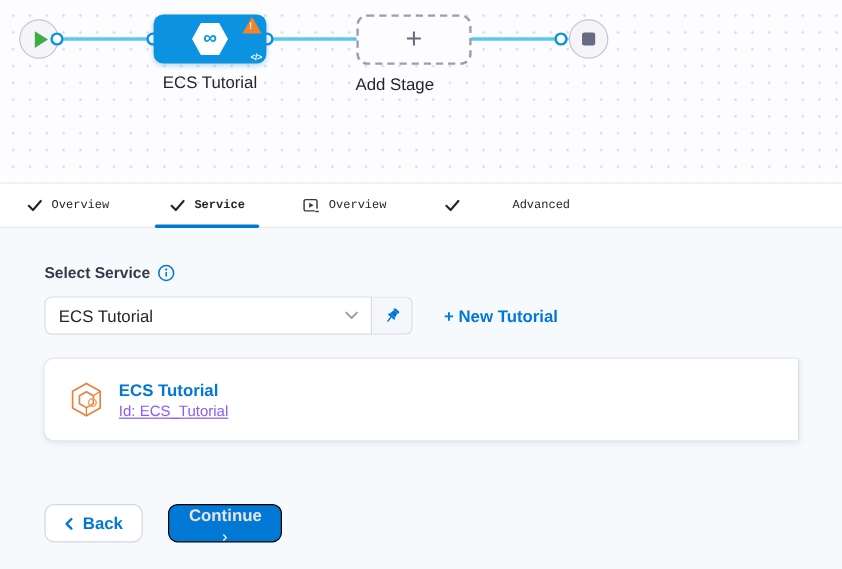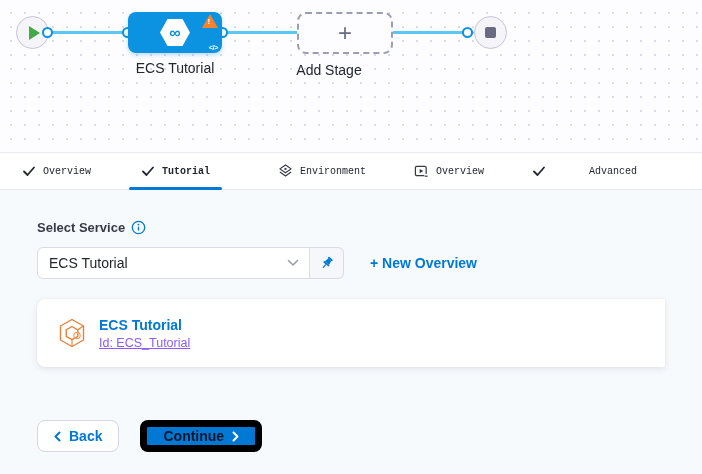--- a/index.html
+++ b/index.html
@@ -78,21 +78,21 @@
     box-shadow:0 2px 6px rgba(40,41,61,.10), 0 0 1px rgba(40,41,61,.10);
     display:flex; align-items:center; padding-left:21px; gap:13px; }
   .card-title { font-size:14px; font-weight:bold; color:#0278d5; cursor:pointer; }
   .card-id { font-size:12.5px; color:#8b5cf6; margin-top:3px;text-decoration:underline; }
 
   .footer { margin-top:53px; display:flex; align-items:center; gap:21px; }
   .btn { height:32px; display:flex; align-items:center; gap:8px; padding:0 16px;
     border-radius:8px; font-size:14px; font-weight:bold; cursor:pointer;
     font-family:"Liberation Sans", sans-serif; }
   .btn-back { background:#fff; border:1px solid #d4d7e0; color:#0278d5; }
-  .btn-continue { background:#0278d5; border:7px solid #000000; color:#0f172a; }
+  .btn-continue { background:#0278d5; border:1px solid #000000; color:#e5e5e5;flex-direction:column; }
 </style>
 </head>
 <body>
 
 <div class="canvas">
   <div class="flow-line"></div>
 
   <div class="node-circle start-node">
     <div class="play-tri"></div>
   </div>
@@ -127,29 +127,21 @@
   <div class="tab">
     <svg width="14" height="14" viewBox="0 0 14 14">
         <polyline points="2,7.5 5.5,11 12,3.5" fill="none" stroke="#22272e" stroke-width="1.8" stroke-linecap="round" stroke-linejoin="round"></polyline>
       </svg>
     <span>Overview</span>
   </div>
   <div class="tab active t-service">
     <svg width="14" height="14" viewBox="0 0 14 14">
         <polyline points="2,7.5 5.5,11 12,3.5" fill="none" stroke="#22272e" stroke-width="1.8" stroke-linecap="round" stroke-linejoin="round"></polyline>
       </svg>
-    <span>Tutorial</span>
-  </div>
-  <div class="tab t-env">
-    <svg width="15" height="15" viewBox="0 0 16 16">
-        <path d="M8 1 L14 5.2 L8 9.4 L2 5.2 Z" fill="none" stroke="#383946" stroke-width="1.3" stroke-linejoin="round"></path>
-        <path d="M2 8.6 L8 12.8 L14 8.6" fill="none" stroke="#383946" stroke-width="1.3" stroke-linejoin="round"></path>
-        <path d="M8 4 L9.8 5.2 L8 6.4 L6.2 5.2 Z" fill="#383946"></path>
-      </svg>
-    <span>Environment</span>
+    <span>Service</span>
   </div>
   <div class="tab t-exec">
     <svg width="15" height="15" viewBox="0 0 16 16">
         <rect x="1.5" y="2.5" width="11.5" height="10" rx="1.5" fill="none" stroke="#383946" stroke-width="1.3"></rect>
         <path d="M6 5.2 L10 7.5 L6 9.8 Z" fill="#383946"></path>
         <rect x="11" y="10.5" width="3.5" height="3.5" fill="#fff"></rect>
         <path d="M11.5 13 h3" stroke="#383946" stroke-width="1.3"></path>
       </svg>
     <span>Overview</span>
   </div>
@@ -182,21 +174,21 @@
     <div class="pin-btn">
       <svg width="16" height="16" viewBox="0 0 16 16">
           <g transform="rotate(40 8 8)">
             <rect x="5.2" y="1.8" width="5.6" height="2" rx="1" fill="#0278d5"></rect>
             <path d="M6 3.8 h4 l.8 4.2 h-5.6 Z" fill="#0278d5"></path>
             <rect x="4.4" y="8" width="7.2" height="1.8" rx=".9" fill="#0278d5"></rect>
             <rect x="7.4" y="9.8" width="1.2" height="4.6" rx=".6" fill="#0278d5"></rect>
           </g>
         </svg>
     </div>
-    <a class="new-service">+ New Overview</a>
+    <a class="new-service">+ New Tutorial</a>
   </div>
 
   <div class="service-card">
     <svg width="28" height="30" viewBox="0 0 28 30">
         <path d="M14 1.5 L25.5 8 V22 L14 28.5 L2.5 22 V8 Z" fill="none" stroke="#e8813a" stroke-width="1.4" stroke-linejoin="round"></path>
         <path d="M14 8.5 L19.8 11.8 V18.4 L14 21.7 L8.2 18.4 V11.8 Z" fill="none" stroke="#e8813a" stroke-width="1.4" stroke-linejoin="round"></path>
         <path d="M19.8 11.8 L25.5 8 M14 21.7 L14 28.5" stroke="#e8813a" stroke-width="1.1"></path>
         <circle cx="19" cy="17.5" r="3.2" fill="none" stroke="#f0a05c" stroke-width="1.2"></circle>
       </svg>
     <div>

